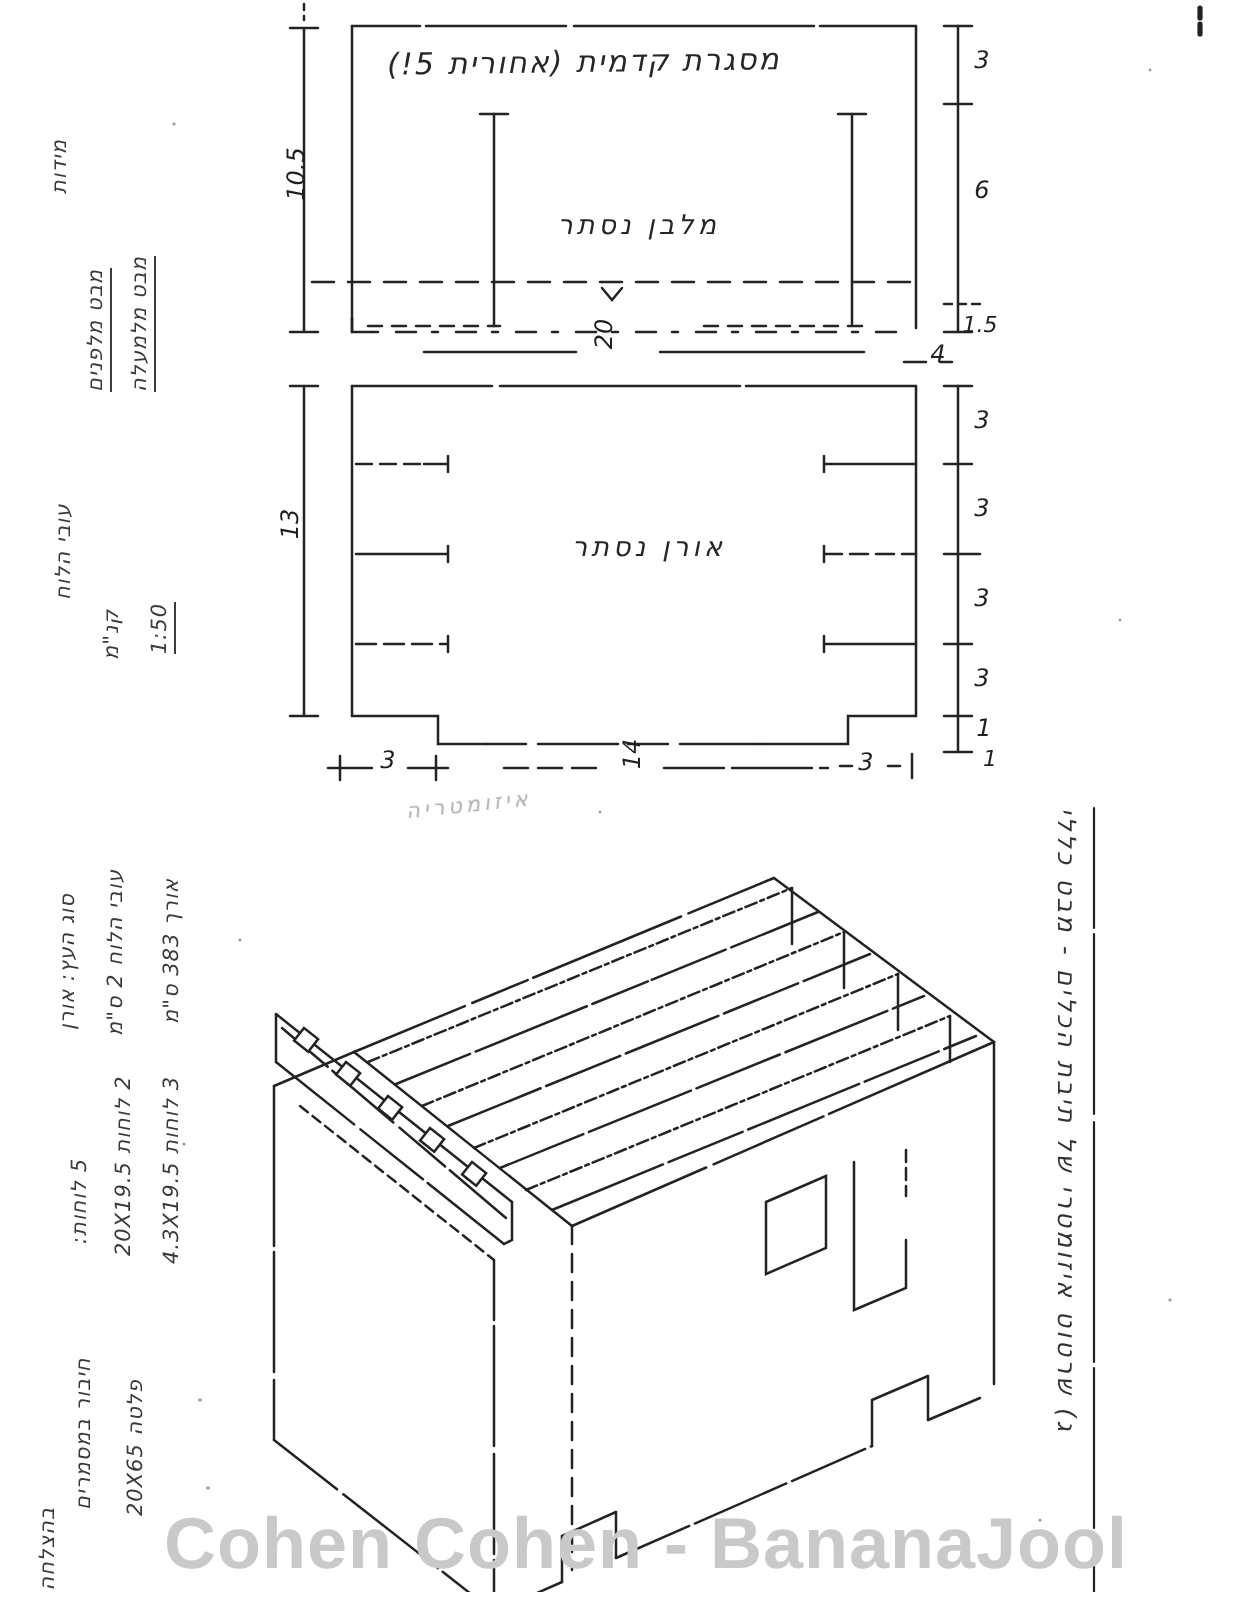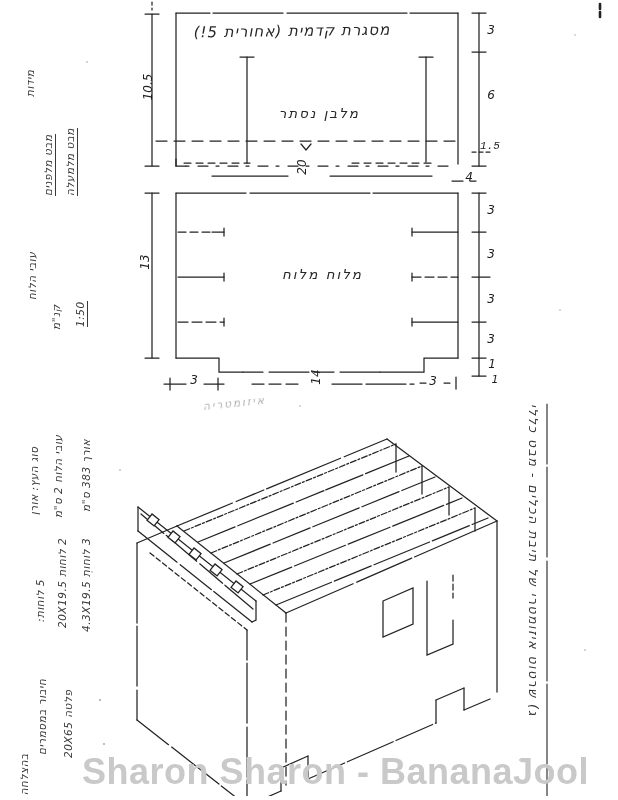--- a/index.html
+++ b/index.html
@@ -187,25 +187,25 @@
           <circle cx="575" cy="35" r="0.7"></circle>
       </g>
     </g>
   </svg>
 
   <div class="lbl rtl ttl" style="left:186px;top:22px;width:212px;">מסגרת קדמית (אחורית 5!)</div>
   <div class="lbl rtl cen" style="left:260px;top:105px;width:100px;">מלבן נסתר</div>
   <div class="lbl dim rot" style="left:133px;top:80px;width:30px;">10.5</div>
   <div class="lbl dim" style="left:482px;top:23px;width:18px;">3</div>
   <div class="lbl dim" style="left:482px;top:88px;width:18px;">6</div>
-  <div class="lbl dim dimS" style="left:477px;top:140px;width:26px;font-family:Liberation Mono, monospace;">1.5</div>
+  <div class="lbl dim dimS" style="left:477px;top:156px;width:26px;">1.5</div>
   <div class="lbl dim rot" style="left:290px;top:160px;width:24px;">20</div>
   <div class="lbl dim" style="left:462px;top:170px;width:14px;">4</div>
 
-  <div class="lbl rtl cen" style="left:258px;top:266px;width:105px;">מלוח מלוח</div>
+  <div class="lbl rtl cen" style="left:258px;top:266px;width:105px;">אורן נסתר</div>
   <div class="lbl dim rot" style="left:132px;top:255px;width:26px;">13</div>
   <div class="lbl dim" style="left:483px;top:203px;width:16px;">3</div>
   <div class="lbl dim" style="left:483px;top:247px;width:16px;">3</div>
   <div class="lbl dim" style="left:483px;top:292px;width:16px;">3</div>
   <div class="lbl dim" style="left:483px;top:332px;width:16px;">3</div>
   <div class="lbl dim" style="left:485px;top:357px;width:14px;">1</div>
   <div class="lbl dim dimS" style="left:489px;top:373px;width:12px;">1</div>
   <div class="lbl dim" style="left:186px;top:373px;width:16px;">3</div>
   <div class="lbl dim rot" style="left:303px;top:370px;width:26px;">14</div>
   <div class="lbl dim" style="left:425px;top:374px;width:16px;">3</div>
@@ -223,15 +223,15 @@
   <div class="note rtl" style="left:80px;top:512px;">אורך 383 ס"מ</div>
   <div class="note rtl" style="left:34px;top:622px;">5 לוחות:</div>
   <div class="note rtl" style="left:56px;top:628px;">2 לוחות 20X19.5</div>
   <div class="note rtl" style="left:80px;top:632px;">3 לוחות 4.3X19.5</div>
   <div class="note rtl" style="left:36px;top:755px;">חיבור במסמרים</div>
   <div class="note rtl" style="left:62px;top:758px;">פלטה 20X65</div>
   <div class="note rtl" style="left:18px;top:800px;">בהצלחה!</div>
 
   <div class="noteR rtl" style="left:541px;top:404px;">ג) שרטוט איזומטרי של תיבת הכלים - מבט כללי</div>
 
-  <div class="watermark">Sharon Sharon - BananaJool</div>
+  <div class="watermark">Cohen Cohen - BananaJool</div>
 
 </div>
 
 </body></html>

